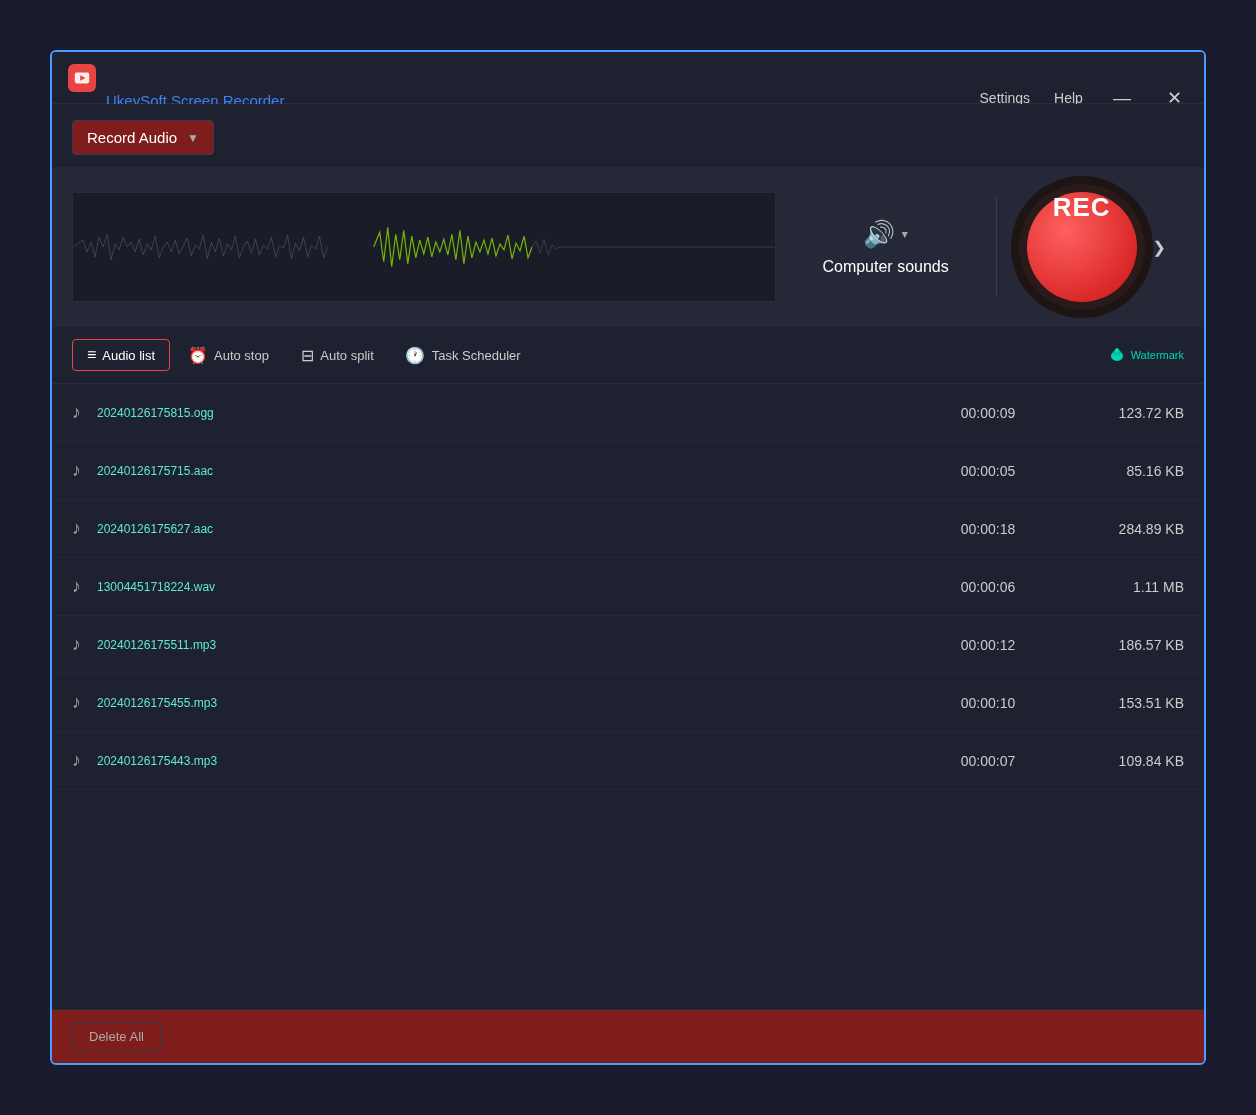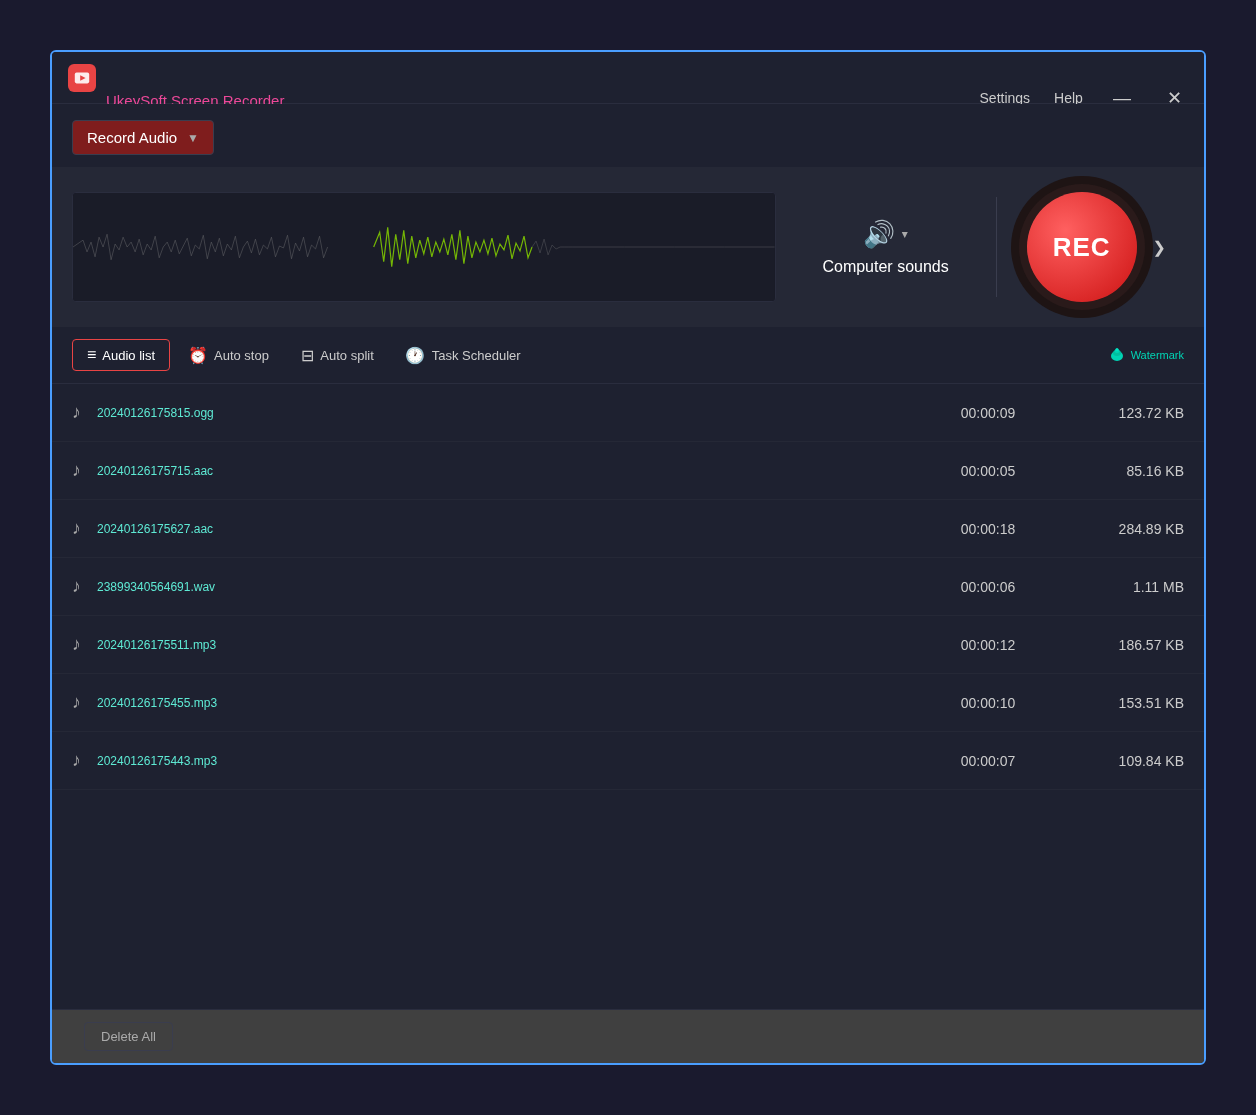--- a/index.html
+++ b/index.html
@@ -38,21 +38,21 @@
       background: #e84444;
       border-radius: 6px;
       display: flex;
       align-items: center;
       justify-content: center;
       margin-right: 10px;
       flex-shrink: 0;
     }
     .title-bar-logo svg { width: 18px; height: 18px; }
     .title-bar-title {
-      color: #ec4899;
+      color: #3b82f6;
       font-size: 15px;
       font-weight: 500;
       flex: 1;
       margin-top: 45px;
     }
     .title-bar-actions {
       display: flex;
       align-items: center;
       gap: 24px;
       margin-top: 40px;
@@ -150,21 +150,20 @@
       align-items: center;
       gap: 0;
       padding-right: 10px;
     }
     .rec-button {
       width: 110px;
       height: 110px;
       border-radius: 50%;
       background: radial-gradient(circle at 35% 35%, #ff6060, #cc1111);
       display: flex;
-      align-items: center;
       justify-content: center;
       cursor: pointer;
       box-shadow: 0 0 0 8px #2a1a1a, 0 0 0 16px #1e1414;
       position: relative;
     }
     .rec-label {
       color: #ffffff;
       font-size: 26px;
       font-weight: 700;
       letter-spacing: 1px;
@@ -256,22 +255,22 @@
 
     
     .file-list::-webkit-scrollbar { width: 10px; }
     .file-list::-webkit-scrollbar-track { background: #1e2130; }
     .file-list::-webkit-scrollbar-thumb { background: #3a3d4e; border-radius: 4px; }
 
     
     .footer {
       display: flex;
       align-items: flex-start;
-      padding: 12px 32px;
-      background: #404040;
+      padding: 12px 20px;
+      background: #7f1d1d;
       border-top: 1px solid #2a2d3e;
     }
     .delete-all-btn {
       background: transparent;
       border: 1px solid #3a3d4e;
       border-radius: 4px;
       color: #aaaaaa;
       font-size: 13px;
       padding: 6px 16px;
       cursor: pointer;
@@ -468,21 +467,21 @@
       <span class="file-size">85.16 KB</span>
     </div>
         <div class="file-row">
       <span class="file-icon">♪</span>
       <span class="file-name">20240126175627.aac</span>
       <span class="file-duration">00:00:18</span>
       <span class="file-size">284.89 KB</span>
     </div>
         <div class="file-row">
       <span class="file-icon">♪</span>
-      <span class="file-name">23899340564691.wav</span>
+      <span class="file-name">13004451718224.wav</span>
       <span class="file-duration">00:00:06</span>
       <span class="file-size">1.11 MB</span>
     </div>
         <div class="file-row">
       <span class="file-icon">♪</span>
       <span class="file-name">20240126175511.mp3</span>
       <span class="file-duration">00:00:12</span>
       <span class="file-size">186.57 KB</span>
     </div>
         <div class="file-row">

